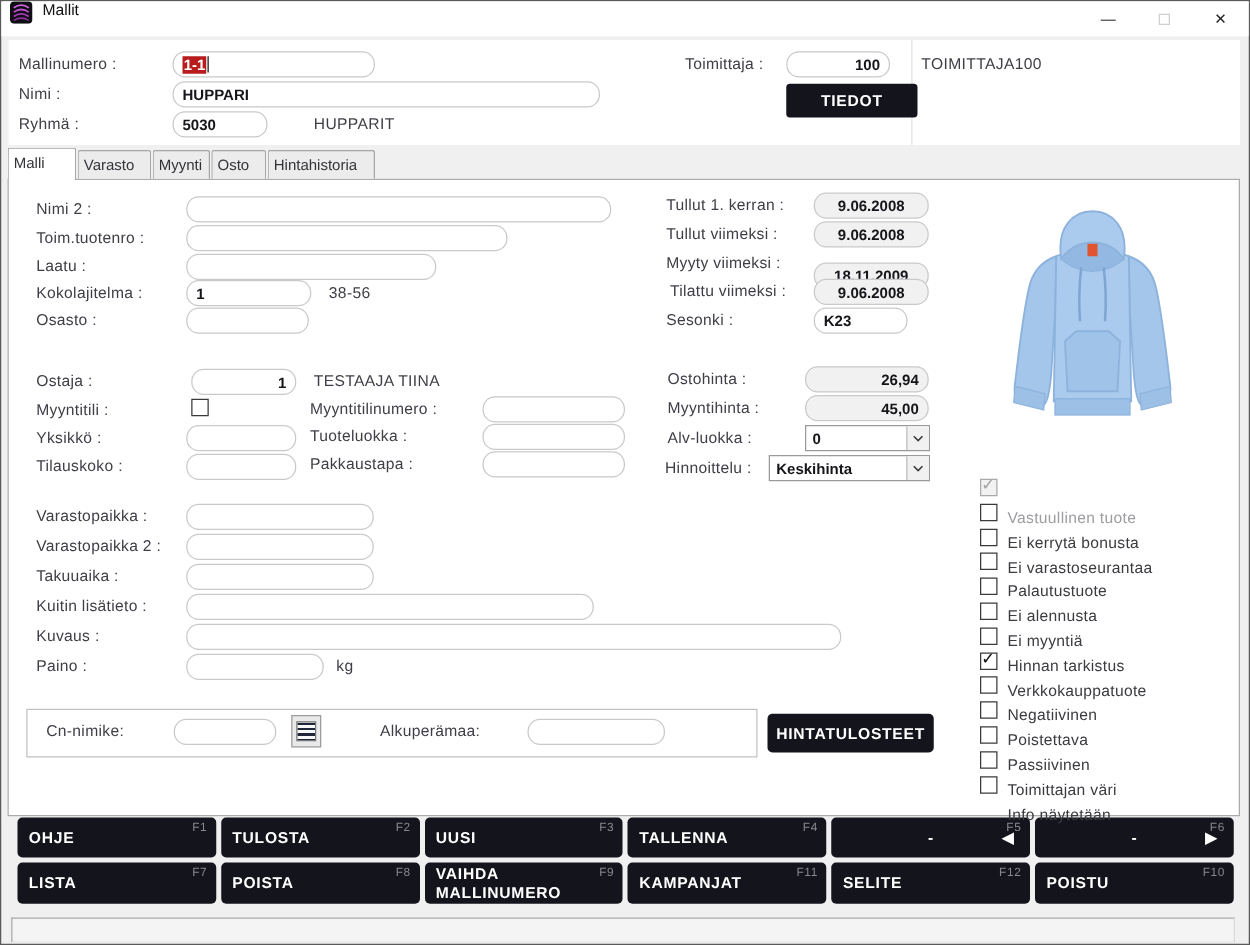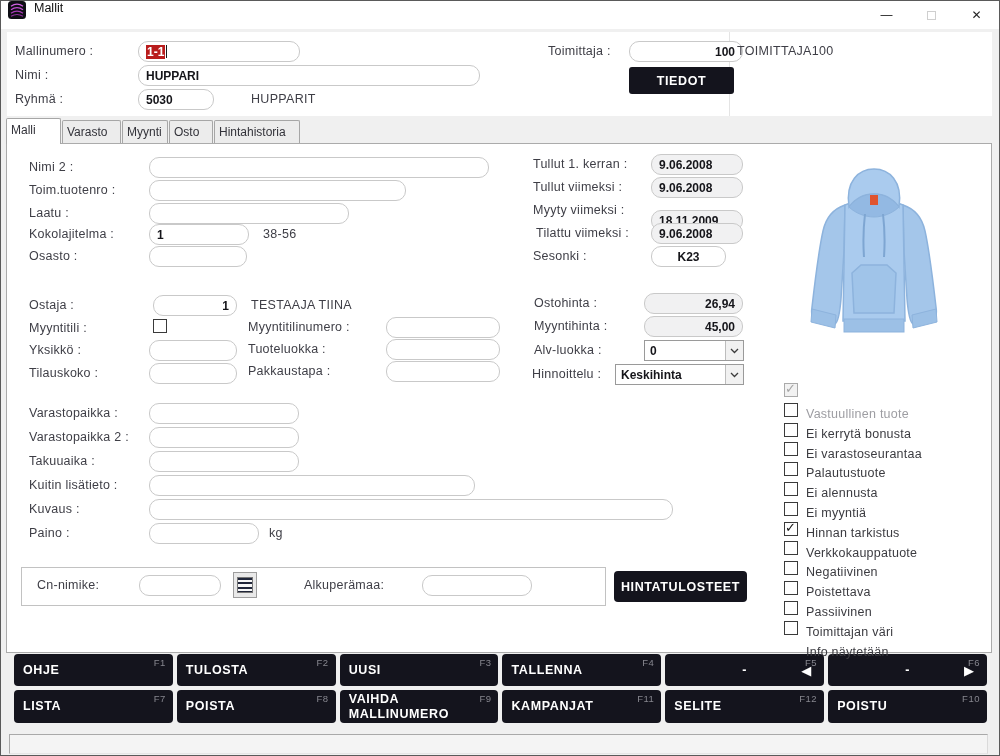--- a/index.html
+++ b/index.html
@@ -21,21 +21,21 @@
   .panel-main { position:absolute; left:5px; top:142px; width:986px; height:510px; background:#fff; border:1px solid #ababab; }
 
   
   .lbl { position:absolute; font-size:12.5px; color:#3e3e46; letter-spacing:.25px; line-height:21px; white-space:nowrap; z-index:2; }
   .val-text { position:absolute; font-size:12.5px; color:#3e3e46; letter-spacing:.3px; line-height:21px; white-space:nowrap; z-index:2; }
 
   
   .fld { position:absolute; height:21px; background:#fff; border:1px solid #c9c9c9; border-radius:10px;
          font-family:"Liberation Sans",sans-serif; font-size:12px; font-weight:700; color:#15151a;
          padding:0 7px; outline:none; z-index:2; }
-  .fld.gray { background:#f1f1f2; }
+  .fld.gray { background:#f1f1f2;text-align:center; }
   .fld.right { text-align:right; }
   .fldbox { display:flex; align-items:center; }
   .sel { background:#b91c1c; color:#fff; padding:0 1px; }
   .caret { display:inline-block; width:1px; height:13px; background:#1a1a1a; margin-left:1px; }
 
   
   .dd { position:absolute; height:21px; border:1px solid #9a9a9a; background:#fff; display:flex; align-items:stretch; z-index:2; }
   .dd-val { flex:1; display:flex; align-items:center; padding:0 5px; font-size:12px; font-weight:700; color:#15151a; }
   .dd-btn { width:18px; background:#f1f1f1; border-left:1px solid #bdbdbd; display:flex; align-items:center; justify-content:center; cursor:pointer; }
 
@@ -104,21 +104,21 @@
 
   <div class="panel-top"></div>
   <div class="seam"></div>
 
   <span class="lbl" style="left:14px;top:40px">Mallinumero :</span>
   <div class="fld fldbox" style="left:137px;top:40px;width:162px">
     <span class="sel">1-1</span>
       <span class="caret"></span>
   </div>
   <span class="lbl" style="left:547px;top:40px">Toimittaja :</span>
-  <input class="fld right" style="left: 628px; top: 40px; width: 114px; padding-left: 24px;" value="100">
+  <input class="fld right" style="left: 628px; top: 40px; width: 83px; padding-left: 24px;" value="100">
   <span class="val-text" style="left:736px;top:40px">TOIMITTAJA100</span>
 
   <span class="lbl" style="left:14px;top:64px">Nimi :</span>
   <input class="fld" style="left: 137px; top: 64px; width: 342px;" value="HUPPARI">
   <div class="btn-dark" style="left:628px;top:66px;width:105px;height:27px;border-radius:3px">TIEDOT</div>
 
   <span class="lbl" style="left:14px;top:88px">Ryhmä :</span>
   <input class="fld" style="left: 137px; top: 88px; width: 76px;" value="5030">
   <span class="val-text" style="left:250px;top:88px">HUPPARIT</span>
 
@@ -190,21 +190,21 @@
   <span class="lbl" style="left:532px;top:176px">Tullut viimeksi :</span>
   <input class="fld gray" style="left: 650px; top: 176px; width: 92px;" value="9.06.2008">
 
   <span class="lbl" style="left:532px;top:199px">Myyty viimeksi :</span>
   <input class="fld gray" style="left: 650px; top: 199px; width: 92px; margin-top: 10px;" value="18.11.2009">
 
   <span class="lbl" style="left:535px;top:222px">Tilattu viimeksi :</span>
   <input class="fld gray" style="left: 650px; top: 222px; width: 92px;" value="9.06.2008">
 
   <span class="lbl" style="left:532px;top:245px">Sesonki :</span>
-  <input class="fld" style="left: 650px; top: 245px; width: 75px; text-align: center;" value="K23">
+  <input class="fld" style="left: 650px; top: 245px; width: 75px;" value="K23">
 
   <span class="lbl" style="left:533px;top:292px">Ostohinta :</span>
   <input class="fld gray right" style="left: 643px; top: 292px; width: 99px;" value="26,94">
 
   <span class="lbl" style="left:533px;top:315px">Myyntihinta :</span>
   <input class="fld gray right" style="left: 643px; top: 315px; width: 99px;" value="45,00">
 
   <span class="lbl" style="left:533px;top:339px">Alv-luokka :</span>
   <div class="dd" style="left:643px;top:339px;width:100px">
     <span class="dd-val">0</span>

